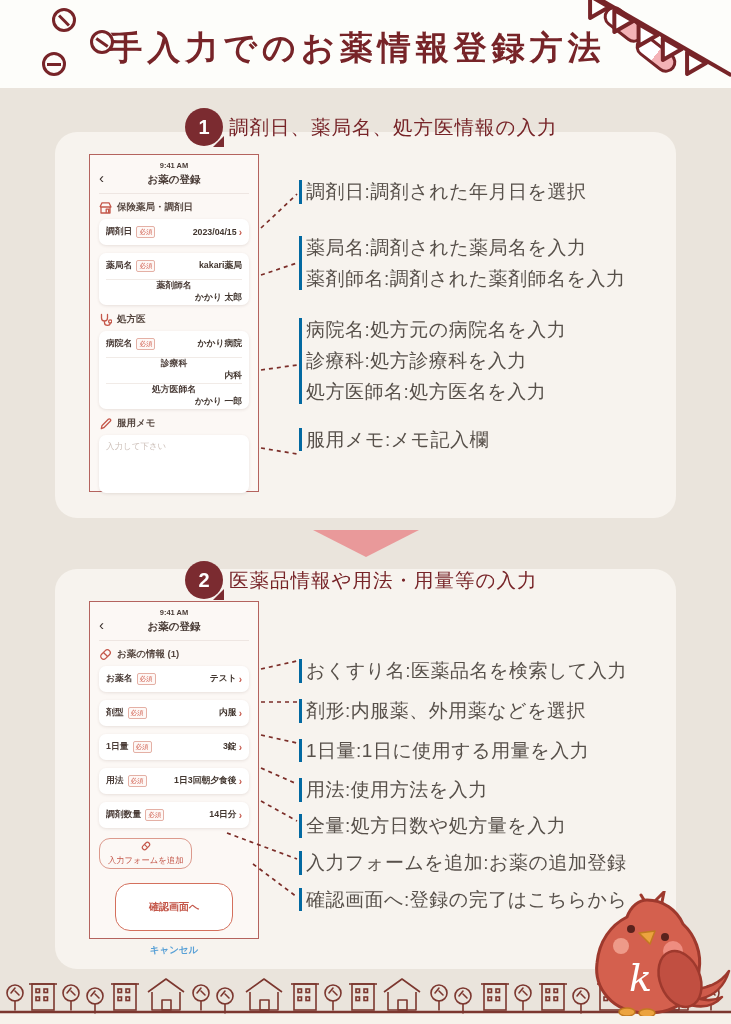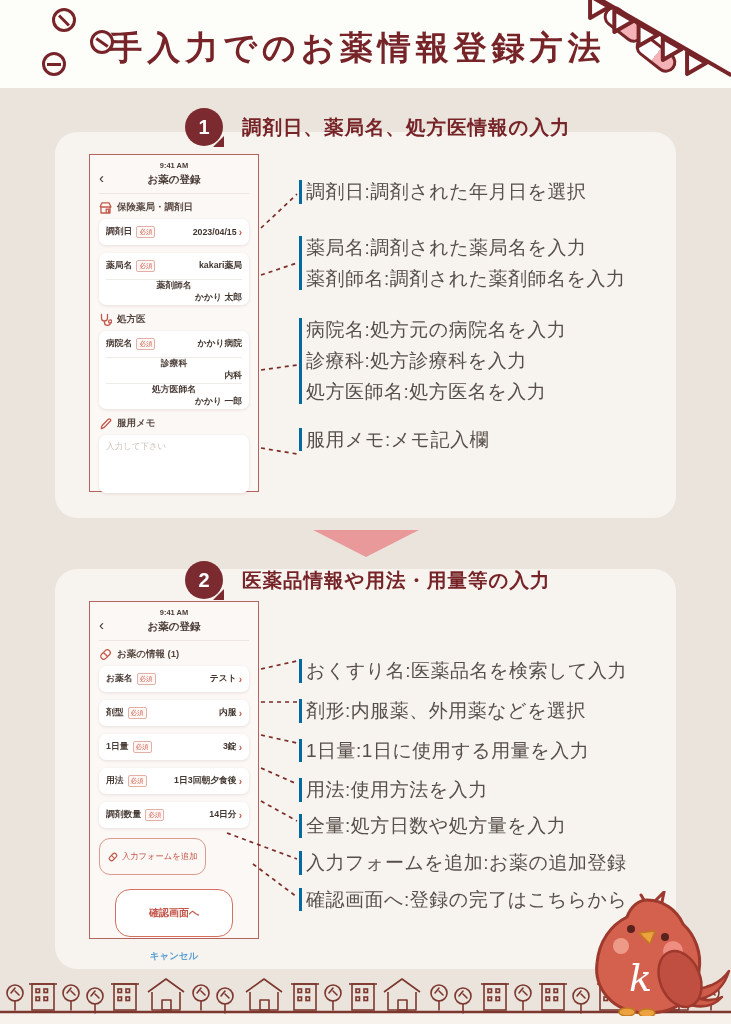--- a/index.html
+++ b/index.html
@@ -28,21 +28,21 @@
   .bunting { position:absolute; top:-8px; right:-26px; }
   
   .main { position:relative; }
   .section-header { position:relative; z-index:3; display:flex; align-items:center; margin-left:185px; }
   .sh1 { margin-top:20px; margin-bottom:-14px; }
   .sh2 { margin-top:4px; margin-bottom:-30px; }
   .badge { position:relative; width:38px; height:38px; border-radius:50%; background:#7b2b30;
     color:#fff; font-size:20px; font-weight:bold; display:flex; align-items:center; justify-content:center; flex:none; }
   .badge::after { content:""; position:absolute; right:-1px; bottom:-1px; width:11px; height:11px;
     background:#7b2b30; clip-path:polygon(0 100%, 100% 0, 100% 100%); }
-  .section-heading { margin-left:19px; font-size:19.5px; font-weight:bold; color:#772428; letter-spacing:1px; }
+  .section-heading { margin-left:6px; font-size:19.5px; font-weight:normal; color:#772428; letter-spacing:1px; }
   .card { position:relative; z-index:1; margin:0 55px; background:#f7f3ee; border-radius:22px;
     display:flex; gap:40px; padding:22px 18px 26px 34px; }
   .card1 { min-height:384px; }
   .card2 { min-height:400px; }
   .connectors { position:absolute; inset:0; pointer-events:none; z-index:2; }
   .down-arrow { width:0; height:0; margin:12px auto 0; border-left:53px solid transparent;
     border-right:53px solid transparent; border-top:27px solid #e9999a; }
   
   .phone { width:170px; height:338px; flex:none; background:#fcf8f5; border:1.5px solid #b4635e;
     padding:6px 9px 10px; position:relative; z-index:1; }
@@ -56,21 +56,21 @@
   .p-row + .p-row { border-top:1px solid #f1ebe7;flex-direction:column; }
   .p-req { font-size:6.5px; font-weight:normal; color:#cf5a4a; border:1px solid #e4b0a5; background:#fef8f6;
     border-radius:2px; padding:0 2px; margin-left:4px; line-height:1.6; flex:none; }
   .p-val { margin-left:auto; color:#42362f; white-space:nowrap; }
   .p-chev { color:#c4574a; font-weight:bold; margin-left:2px; font-size:10px; }
   .p-memo { display:block; width:100%; background:#fff; border:none; border-radius:7px;
     box-shadow:0 1px 3px rgba(90,60,50,.12); height:58px; padding:6px 7px; font-size:8.5px;
     resize:none; font-family:inherit; color:#4a3c37; }
   .p-memo::placeholder { color:#ccbfb8; }
   .p-add { display:inline-flex; align-items:center; gap:4px; border:1px solid #dc9a8d; border-radius:11px;
-    background:transparent; color:#c4574a; font-size:8.3px; padding:12px 8px; margin-top:2px; font-family:inherit; }
+    background:transparent; color:#c4574a; font-size:8.3px; padding:2px 8px; margin-top:2px; font-family:inherit;flex-direction:column; }
   .p-confirm { display:block; width:118px; margin:14px auto 0; border:1.2px solid #d4705d; border-radius:15px;
     background:#fff; color:#c4574a; font-size:10px; font-weight:bold; text-align:center; padding:16px 0; font-family:inherit; }
   .p-cancel { display:block; width:100%; text-align:center; color:#58a0d6; font-size:9.5px; margin-top:13px;
     font-weight:bold; background:none; border:none; font-family:inherit; }
   
   .anno-col { flex:1; position:relative; z-index:1; }
   .anno-group { border-left:3px solid #0369a1; padding-left:4px; display:flex; flex-direction:column; gap:7px; }
   .anno-line { font-size:19px; color:#57504a; letter-spacing:.5px; line-height:1.25; white-space:nowrap; }
   
   .footer-strip { position:absolute; left:0; bottom:0; width:731px; height:12px; background:#f7f2eb; z-index:1; }

